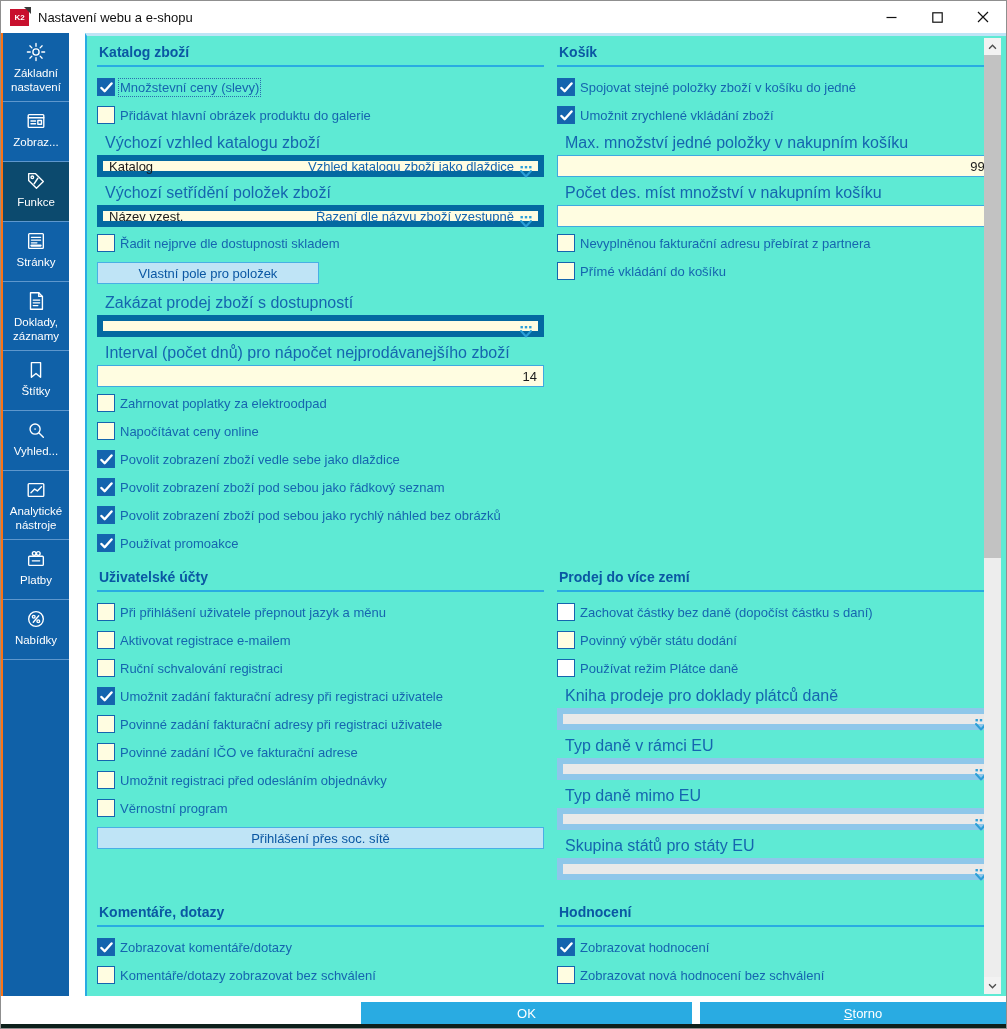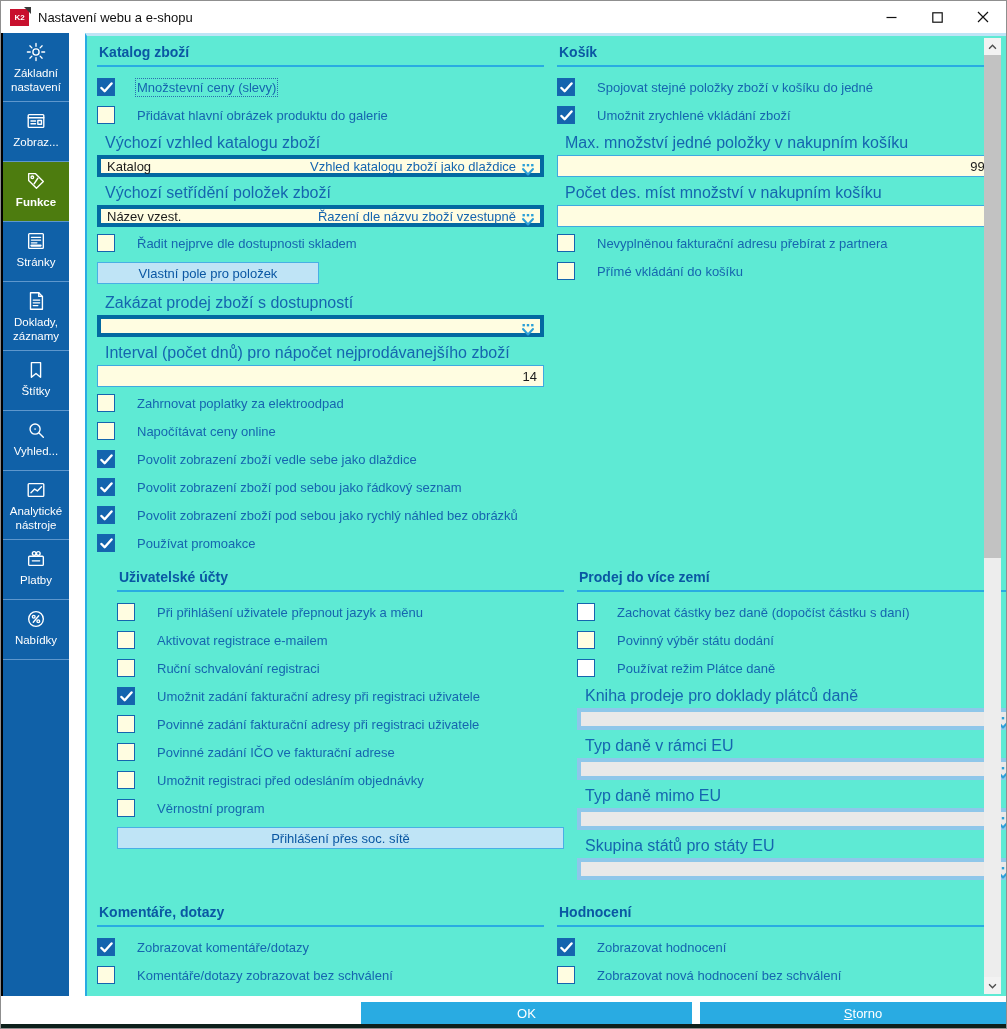--- a/index.html
+++ b/index.html
@@ -13,44 +13,44 @@
   .titlebar { position:absolute; left:0; top:0; width:100%; height:32px; background:#fff; display:flex; align-items:center; }
   .appicon { position:relative; width:19px; height:17px; margin:0 9px 0 9px; background:#C8102E; display:flex; align-items:center; justify-content:center; }
   .appicon span { color:#fff; font-size:8px; font-weight:bold; letter-spacing:0; }
   .appicon::after { content:""; position:absolute; right:-2px; top:-2px; border-left:7px solid transparent; border-top:7px solid #3a3a3a; }
   .wtitle { font-size:13px; color:#101010; }
   .wctrls { margin-left:auto; display:flex; height:100%; }
   .wctrl { width:46px; height:100%; display:flex; align-items:center; justify-content:center; }
   
   .content { position:absolute; left:84px; top:32px; width:939px; height:963px; background:#5eead4; border-left:2px solid #29ABE2; border-top:3px solid #BFE4F6; border-right:2px solid #BFE4F6; }
   
-  .sidebar { position:absolute; left:0; top:32px; width:68px; height:963px; background:#1061A8; border-left:2px solid #000000; }
+  .sidebar { position:absolute; left:0; top:32px; width:68px; height:963px; background:#1061A8; border-left:2px solid #f97316; }
   .side-item { width:100%; min-height:60px; padding:8px 2px 7px; display:flex; flex-direction:column; align-items:center; border-bottom:1px solid #5E97CD; cursor:pointer; }
-  .side-item.selected { background:#4d7c0f;font-weight:bold; }
+  .side-item.selected { background:#0c4a6e; }
   .side-label { margin-top:4px; color:#fff; font-size:11.5px; line-height:1.18; text-align:center; }
   .side-ic { width:22px; height:22px; }
   .side-ic svg { width:22px; height:22px; stroke:#fff; fill:none; stroke-width:1.5; stroke-linecap:round; stroke-linejoin:round; }
   
   .col { position:absolute; top:0; height:958px; }
   .col-left  { left:10px; width:447px; }
   .col-right { left:470px; width:442px; }
   .sec { position:absolute; left:0; width:100%; }
-  .sec-1 { top:8px; } .sec-2 { top:533px;margin-left:20px; } .sec-3 { top:868px; }
+  .sec-1 { top:8px; } .sec-2 { top:533px; } .sec-3 { top:868px; }
   .sec-h { font-size:14px; font-weight:bold; color:#0A57A3; padding:0 0 5px 2px; border-bottom:2px solid #29ABE2; margin-bottom:11px; }
   
-  .row { display:flex; align-items:center; gap:22px; height:18px; margin-bottom:10px; }
+  .row { display:flex; align-items:center; gap:5px; height:18px; margin-bottom:10px; }
   .cb { flex:0 0 18px; width:18px; height:18px; border:1px solid #1565AF; background:#FFFDE1; cursor:pointer; display:flex; align-items:center; justify-content:center; }
   .cb.white { background:#FFFFFF; }
   .cb.checked { background:#1464AE; }
   .cb svg { width:13px; height:11px; stroke:#fff; stroke-width:2.6; fill:none; stroke-linecap:round; stroke-linejoin:round; }
   .cb-label { font-size:13px; color:#1565AF; white-space:nowrap; }
   .cb-label.focus { outline:1px dotted #2b6cb0; outline-offset:1px; }
   
   .flabel { font-size:16px; color:#1565AF; margin:2px 0 3px 8px; }
-  .combo { position:relative; height:22px; background:#FFFDE1; border:4px solid #0369a1; display:flex; align-items:center; padding:0 24px 0 6px; margin-bottom:7px; cursor:pointer; }
+  .combo { position:relative; height:22px; background:#FFFDE1; border:6px solid #0369a1; display:flex; align-items:center; padding:0 24px 0 6px; margin-bottom:7px; cursor:pointer; }
   .combo.disabled { background:#E9E9E9; border-color:#8FC7EA; }
   .combo-value { flex:1; font-size:13px; color:#1b1b1b; white-space:nowrap; overflow:hidden; }
   .combo-hint { font-size:13px; color:#1565AF; white-space:nowrap; }
   .dd { position:absolute; right:5px; top:4px; width:14px; height:13px; }
   .ninput { height:22px; background:#FFFDE1; border:1px solid #3FA9E0; display:flex; align-items:center; justify-content:flex-end; padding:0 6px; font-size:13px; color:#1b1b1b; margin-bottom:7px; cursor:text; }
   .panel-btn { height:22px; background:#BFE4F6; border:1px solid #49AFE5; color:#0A57A3; font-size:13px; display:flex; align-items:center; justify-content:center; margin:3px 0 10px; cursor:pointer; }
   .btn-half { width:222px; }
   .btn-full { width:100%; }
   
   .scroll { position:absolute; left:983px; top:37px; width:17px; height:956px; background:#EDEDED; }

